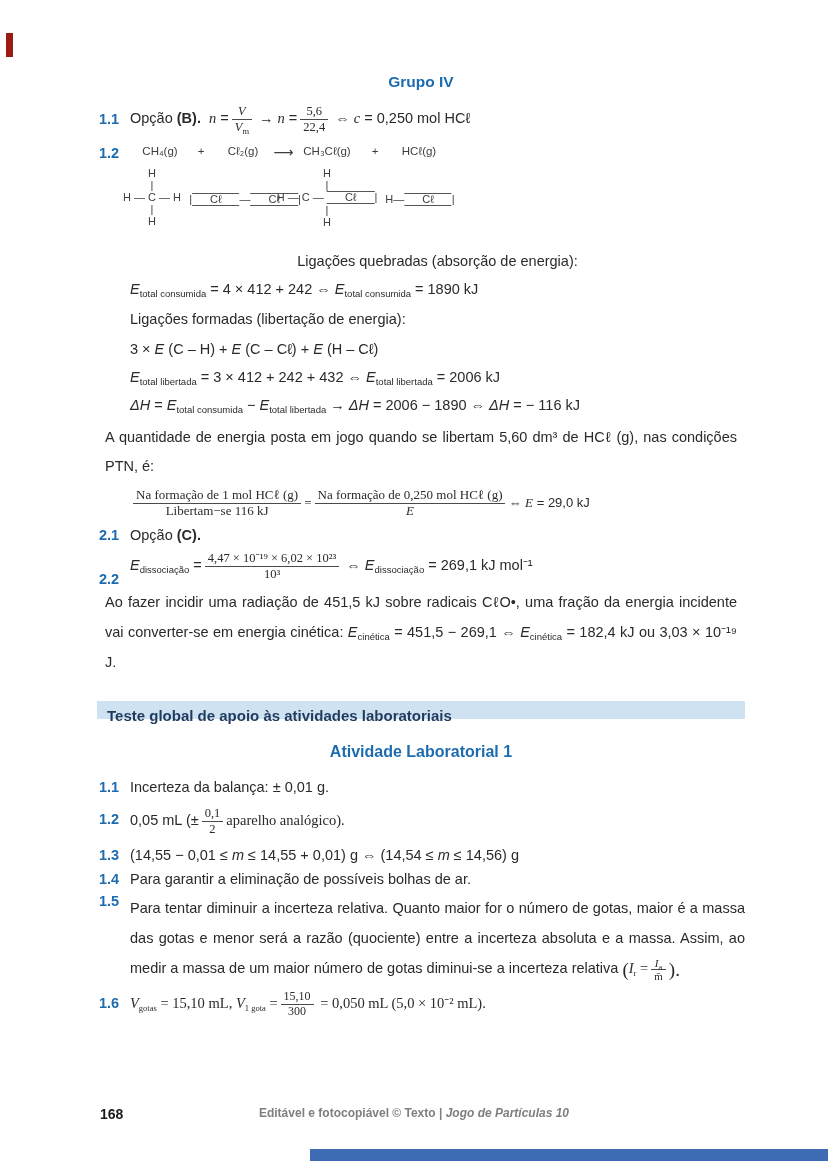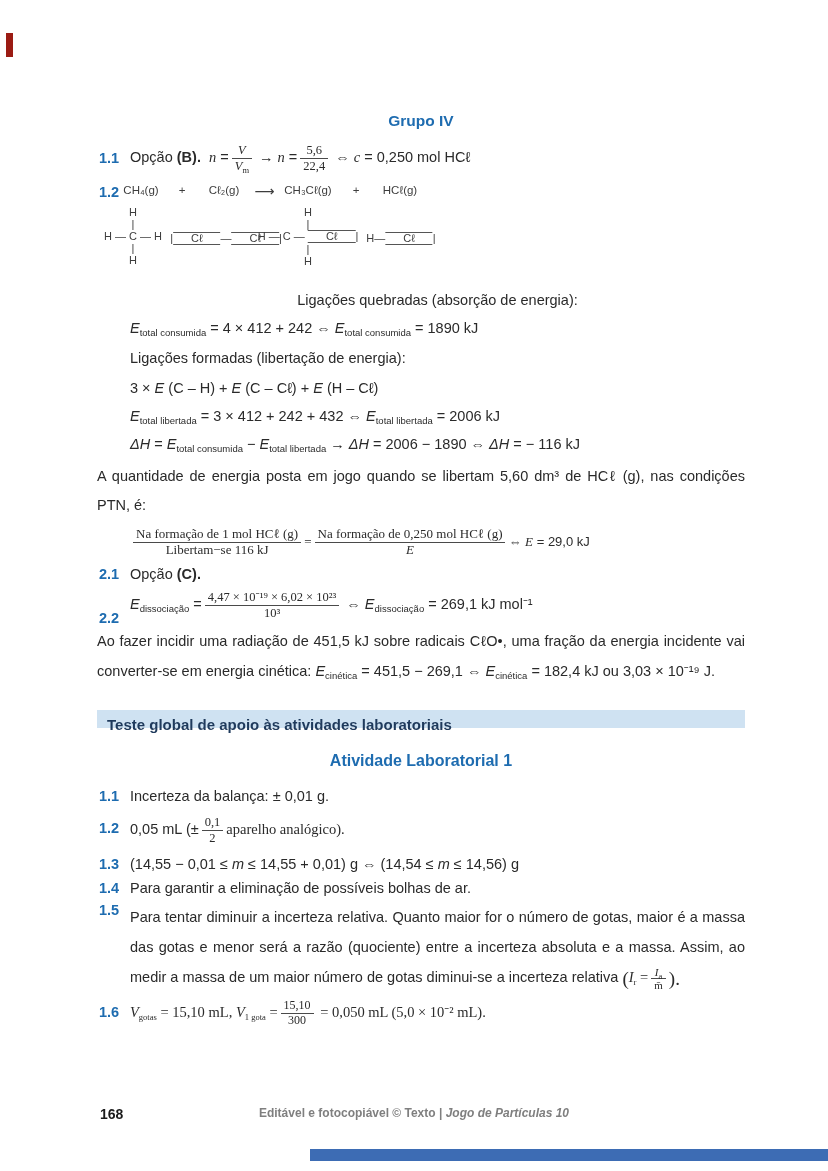--- a/index.html
+++ b/index.html
@@ -11,37 +11,37 @@
     --rule:#4a4a4a;
   }
   html,body{margin:0;padding:0;background:#fff;}
   .page{
     position:relative;width:828px;height:1171px;background:#ffffff;overflow:hidden;
     font-family:"Liberation Sans",sans-serif;color:var(--text);font-size:14.5px;
   }
   .edge-red{position:absolute;left:6px;top:33px;width:7px;height:24px;background:#9b1b13;}
   .bottom-blue{position:absolute;left:310px;top:1149px;width:518px;height:12px;background:#3d6cb4;}
   .content{margin-left:97px;width:648px;}
-  .group-title{padding-top:112px;text-align:center;font-weight:bold;font-size:15.5px;color:var(--blue);}
+  .group-title{padding-top:73px;text-align:center;font-weight:bold;font-size:15.5px;color:var(--blue);}
   .item{position:relative;padding-left:33px;}
   .inum{position:absolute;left:2px;top:0;font-weight:bold;color:var(--blue);}
   .indent{margin-left:33px;}
-  .just{text-align:justify;line-height:29px;margin:0;}
+  .just{text-align:justify;line-height:29px;margin:8px;}
   b.opt{font-weight:bold;}
   i.v{font-family:"Liberation Serif",serif;font-style:italic;}
   .ser{font-family:"Liberation Serif",serif;}
   sub.s{font-size:9.5px;vertical-align:-3px;line-height:0;}
   sub.ss{font-size:8.5px;vertical-align:-3px;line-height:0;}
   
   .frac{display:inline-block;vertical-align:middle;text-align:center;line-height:1.15;margin:0 3px;}
   .frac .fnum{display:block;border-bottom:1px solid var(--rule);padding:0 3px;}
   .frac .fden{display:block;padding:0 3px;}
   .mline{line-height:20px;}
   
-  .chem{position:relative;margin-left:14px;height:94px;margin-top:2px;font-size:11.5px;color:#3d3d3d;}
+  .chem{position:relative;margin-left:33px;height:94px;margin-top:2px;font-size:11.5px;color:#3d3d3d;}
   .cpos{position:absolute;transform:translateX(-50%);white-space:nowrap;}
   .struct{font-size:11px;line-height:12px;text-align:center;}
   .lone{border-top:1.5px solid #555;border-bottom:1.5px solid #555;padding:0 18px;line-height:1;display:inline-block;}
   .arrowlong{font-size:14px;letter-spacing:-1px;}
   
   .banner{margin-top:24px;height:18px;line-height:30px;background:var(--bannerbg);
     color:var(--navy);font-weight:bold;font-size:15px;padding-left:10px;width:638px;}
   .lab-title{margin-top:24px;text-align:center;font-weight:bold;font-size:16px;color:var(--blue);}
   .bigpar{font-size:19px;vertical-align:middle;font-family:"Liberation Serif",serif;}
   .footer{position:absolute;left:0;right:0;top:1106px;height:20px;}

